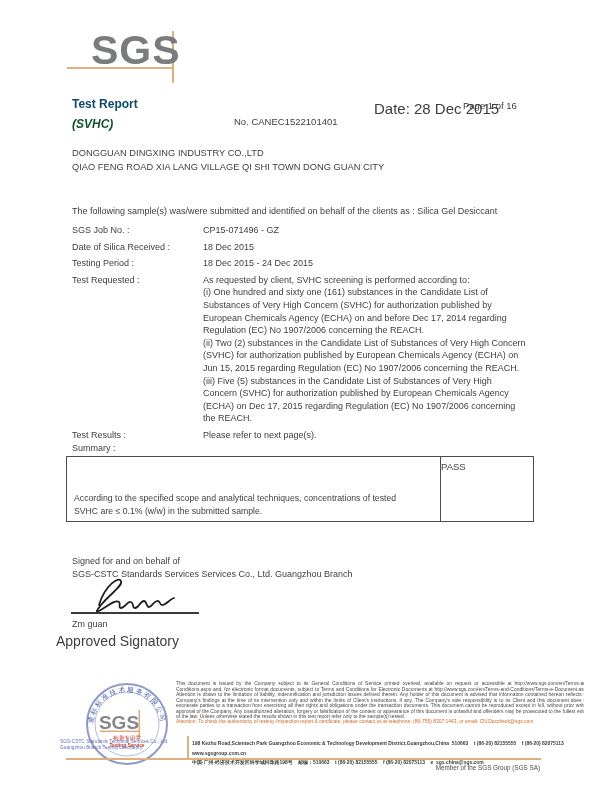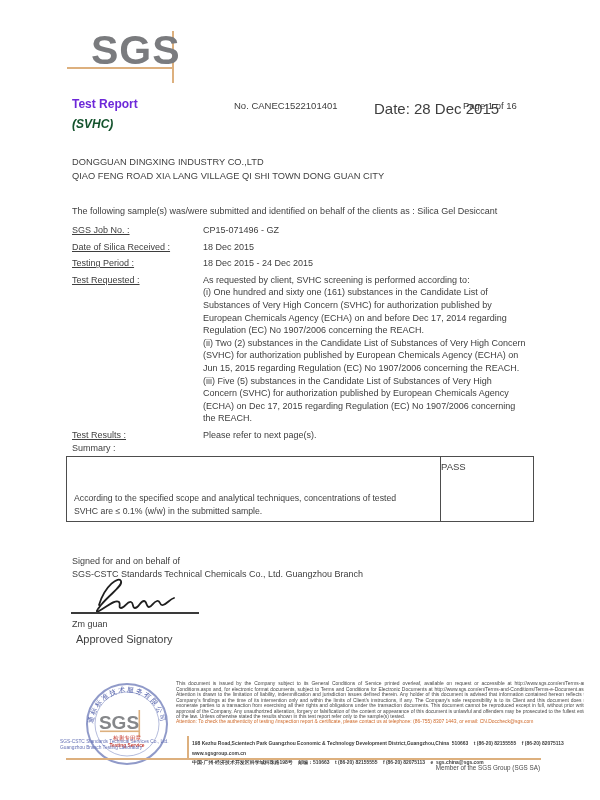--- a/index.html
+++ b/index.html
@@ -6,50 +6,50 @@
   .page{position:relative;width:584px;height:800px;background:#ffffff;overflow:hidden;
         font-family:"Liberation Sans","DejaVu Sans",sans-serif;color:#3e3e3e;}
   .abs{position:absolute;}
 
   
   .logo-text{left:91px;top:27px;font-size:41px;font-weight:bold;color:#7a7b7e;letter-spacing:1px;}
   .logo-hline{left:67px;top:67px;width:107px;height:2px;background:#ddb07e;}
   .logo-vline{left:172px;top:31px;width:2px;height:52px;background:#ddb07e;}
 
   
-  .doc-title1{left:72px;top:97px;font-size:12px;font-weight:bold;color:#6d28d9;}
+  .doc-title1{left:72px;top:97px;font-size:12px;font-weight:bold;color:#0c4a6e;}
   .doc-title2{left:72px;top:117px;font-size:12px;font-weight:bold;color:#14532d;font-style:italic;}
-  .report-no{left:215px;top:100px;font-size:9.5px;padding-left:19px;}
+  .report-no{left:215px;top:116px;font-size:9.5px;padding-left:19px;}
   .report-date{left:374px;top:100px;font-size:15px;}
   .report-page{left:463px;top:100px;font-size:9.5px;}
 
   
-  .client{left:72px;top:155px;font-size:9.3px;line-height:14px;}
+  .client{left:72px;top:146px;font-size:9.3px;line-height:14px;}
 
   
   .intro{left:72px;top:206px;font-size:9px;}
 
   
   .fields{left:72px;top:224px;width:500px;}
   .field-row{display:flex;margin-bottom:4px;font-size:9px;line-height:12.6px;}
-  .field-label{width:131px;flex:none;text-decoration:underline;}
+  .field-label{width:131px;flex:none;}
   .field-value{width:369px;white-space:pre-line;}
 
   
   .summary-label{left:72px;top:443px;font-size:9px;}
   .summary-box{left:66px;top:456px;width:466px;border:1px solid #4d4d4d;display:flex;}
   .summary-statement{flex:1;padding:3px 7px 4px 7px;font-size:8.7px;line-height:12.5px;white-space:pre-line;margin-top:32px;}
   .summary-result{width:92px;flex:none;border-left:1px solid #4d4d4d;text-align:left;padding-top:4px;font-size:9.5px;}
 
   
   .signoff{left:72px;top:521px;font-size:9px;line-height:13px;margin-top:34px;}
   .sig-svg{left:85px;top:574px;}
   .sig-line{left:71px;top:612px;width:128px;height:2px;background:#3a3a3a;}
   .sig-name{left:72px;top:619px;font-size:9px;}
-  .sig-role{left:76px;top:633px;font-size:11px;}
+  .sig-role{left:56px;top:633px;font-size:14px;}
 
   
   .stamp{left:80px;top:681px;}
   .tiny{transform:scale(0.8);transform-origin:0 0;}
   .disclaimer-wrap{left:176px;top:681px;width:518px;}
   .disclaimer{font-size:6.2px;line-height:6.9px;text-align:justify;color:#4a4a4a;width:518px;}
   .attention{font-size:6.2px;line-height:6.9px;text-align:justify;color:#cf6a2a;width:518px;}
   .company-lines{left:60px;top:739px;width:165px;}
   .company-line{font-size:6px;line-height:7px;color:#6470b5;width:165px;white-space:nowrap;}
   .addr-vline{left:187px;top:736px;width:2px;height:23px;background:#ddb07e;}
@@ -116,21 +116,21 @@
 
   <div class="abs summary-label">Summary :</div>
   <div class="abs summary-box">
     <div class="summary-statement">According to the specified scope and analytical techniques, concentrations of tested
 SVHC are ≤ 0.1% (w/w) in the submitted sample.</div>
     <div class="summary-result">PASS</div>
   </div>
 
   <div class="abs signoff">
     <div>Signed for and on behalf of</div>
-    <div>SGS-CSTC Standards Technical Chemicals Co., Ltd. Guangzhou Branch</div>
+    <div>SGS-CSTC Standards Services Services Co., Ltd. Guangzhou Branch</div>
   </div>
 
   <svg class="abs sig-svg" width="100" height="42" viewBox="0 0 100 42">
     <path d="M14 31 C20 11 34 2 36 7 C38 12 26 19 16 31 C12 36 10 39 14 37 C22 33 30 25 34 28 C36 30 33 34 36 34 C40 34 42 27 46 28 C49 29 47 34 50 34 C54 34 55 27 59 27 C62 27 61 33 64 33 C67 33 68 28 72 27 C76 26 74 32 78 31 C82 30 85 25 89 24" stroke="#1f1f1f" stroke-width="1.8" fill="none" stroke-linecap="round"></path>
   </svg>
   <div class="abs sig-line"></div>
   <div class="abs sig-name">Zm guan</div>
   <div class="abs sig-role">Approved Signatory</div>
 
   <svg class="abs stamp" width="94" height="86" viewBox="0 0 94 86">

